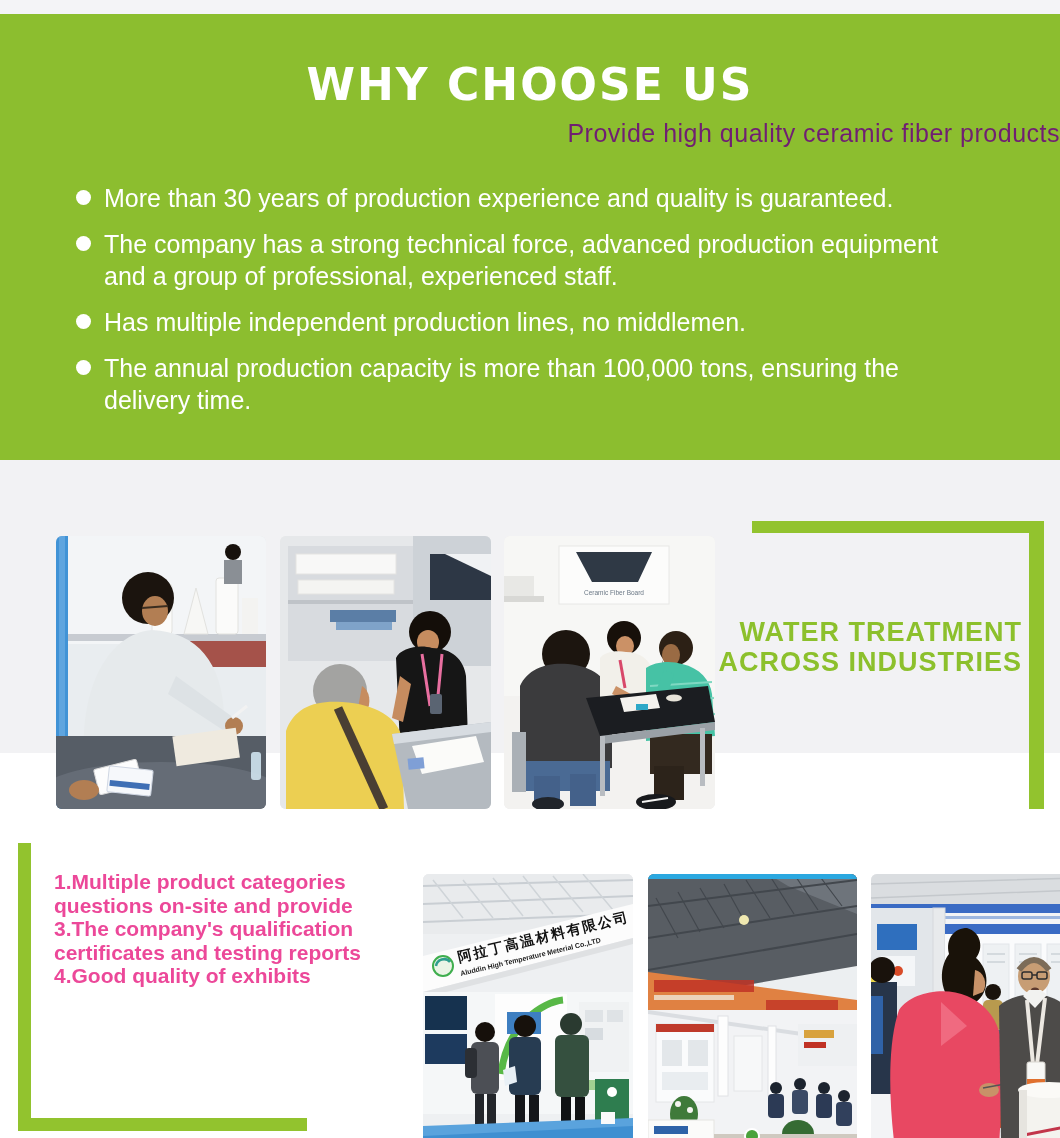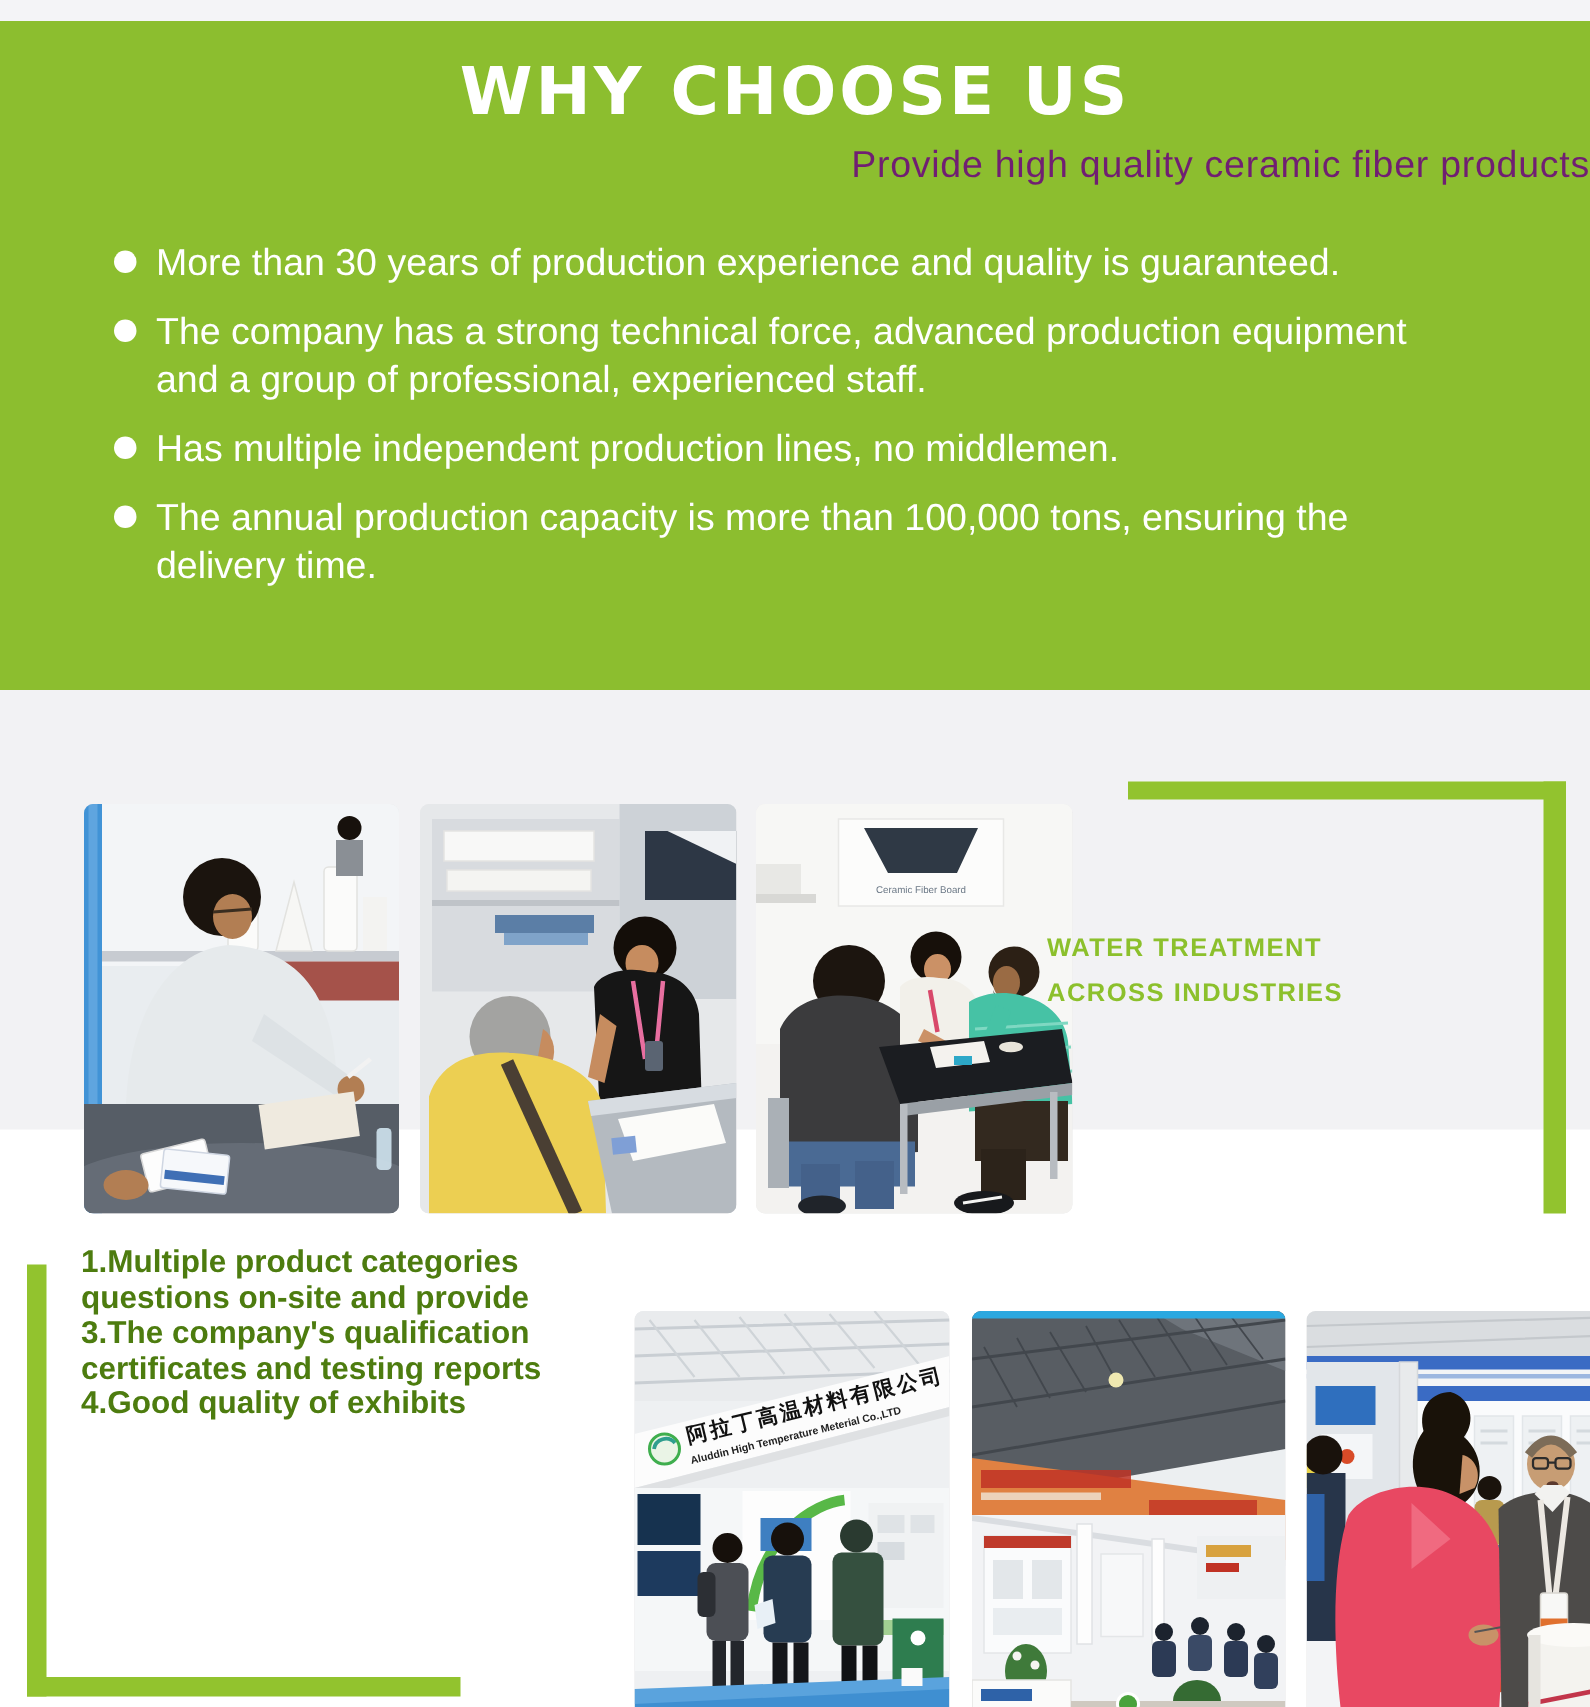--- a/index.html
+++ b/index.html
@@ -1,38 +1,38 @@
 <!DOCTYPE html>
 <html><head>
 <meta charset="utf-8">
 <style>
   html,body{margin:0;padding:0;background:#ffffff;}
   .page{position:relative;width:1060px;height:1138px;background:#ffffff;overflow:hidden;
         font-family:"Liberation Sans",sans-serif;}
   .topband{position:absolute;left:0;top:0;width:1060px;height:14px;background:#f4f4f7;}
   
   .hero{position:absolute;left:0;top:14px;width:1060px;height:446px;background:#8cbe2f;color:#fff;}
-  .hero-title{margin:0;padding-top:24px;text-align:center;
+  .hero-title{margin:0;padding-top:47px;text-align:center;
               font-family:"DejaVu Sans","Liberation Sans",sans-serif;
               font-weight:bold;font-size:44px;letter-spacing:2px;line-height:1.1;}
   .hero-sub{margin:10px 0 0 0;text-align:right;font-size:25px;font-weight:normal;
             letter-spacing:.5px;color:#701a75;opacity:.97;}
   .bullets{margin:34px 30px 0 76px;}
   .bullet{display:flex;margin-bottom:14px;}
   .dot{flex:0 0 15px;width:15px;height:15px;border-radius:50%;background:#fff;margin:8px 13px 0 0;}
   .blines{font-size:25px;line-height:32px;font-weight:normal;}
   
   .grayband{position:absolute;left:0;top:460px;width:1060px;height:293px;background:#f2f2f4;}
   .photo{position:absolute;border-radius:6px;overflow:hidden;background:#e9e9e9;}
   .photo svg{display:block;width:100%;height:100%;}
   .bracket{position:absolute;background:#92c32e;}
-  .industries{position:absolute;left:698px;top:617px;width:324px;text-align:left;
-              color:#8cc02c;font-weight:bold;font-size:17px;line-height:30px;letter-spacing:1px;}
+  .industries{position:absolute;left:698px;top:617px;width:324px;text-align:right;
+              color:#8cc02c;font-weight:bold;font-size:27px;line-height:30px;letter-spacing:1px;}
   
-  .exlist{position:absolute;left:54px;top:830px;width:320px;color:#4d7c0f;
+  .exlist{position:absolute;left:54px;top:870px;width:320px;color:#ec4899;
           font-weight:bold;font-size:21px;line-height:23.5px;}
   .exlist .line{display:block;}
 </style>
 </head>
 <body>
 
 <div class="page">
 
   <div class="topband"></div>
 

